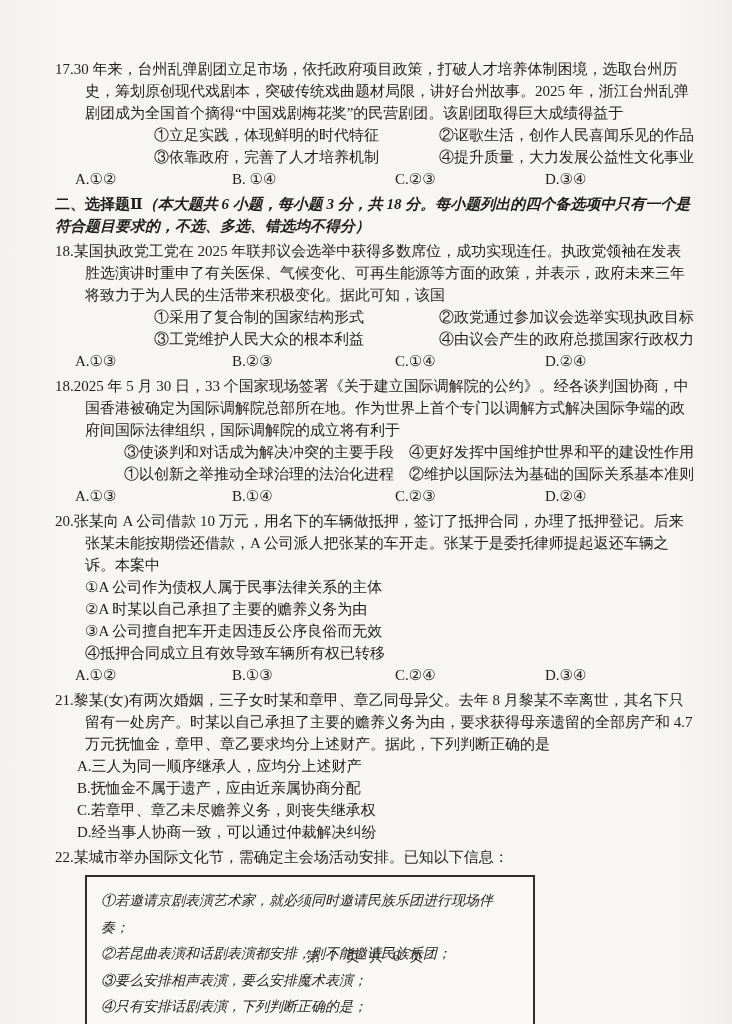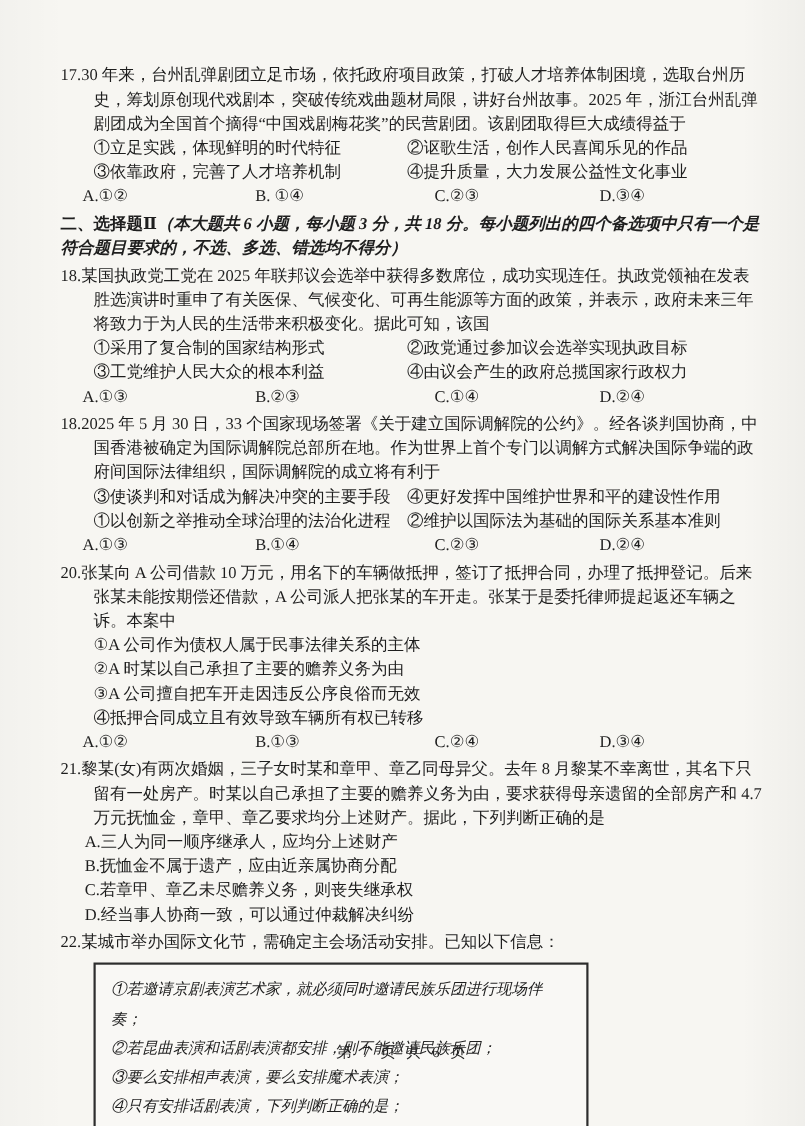--- a/index.html
+++ b/index.html
@@ -11,21 +11,21 @@
     font-family:"Liberation Serif","DejaVu Serif",serif;
     color:#1e1e1e;
     overflow:hidden;
   }
   .content{
     position:absolute;left:55px;right:38px;top:58px;
     font-size:15px;line-height:22px;
   }
   .question{margin:0 0 3px 0;}
   .stem{margin:0;padding-left:30px;text-indent:-30px;}
-  .optpair{display:flex;padding-left:30px;}
+  .optpair{display:flex;padding-left:30px;justify-content:flex-end;}
   .optpair .o1{width:285px;flex:none;}
   .optlist p{margin:0;padding-left:30px;}
   .choices{display:flex;padding-left:20px;}
   .choices .c0{width:157px;flex:none;}
   .choices .c1{width:163px;flex:none;}
   .choices .c2{width:150px;flex:none;}
   .choices-vert p{margin:0;padding-left:22px;}
   .sec{margin:1px 0 3px 0;}
   .sec-title{font-weight:bold;}
   .kai{font-style:italic;font-weight:600;}

